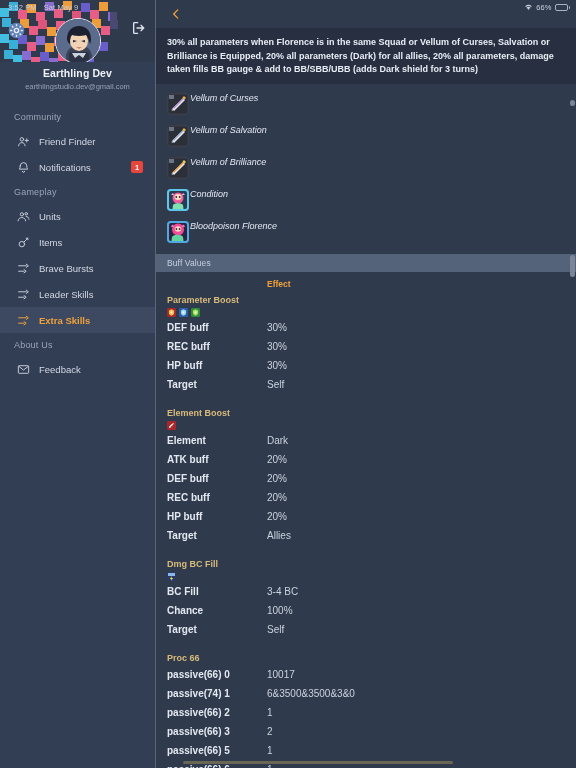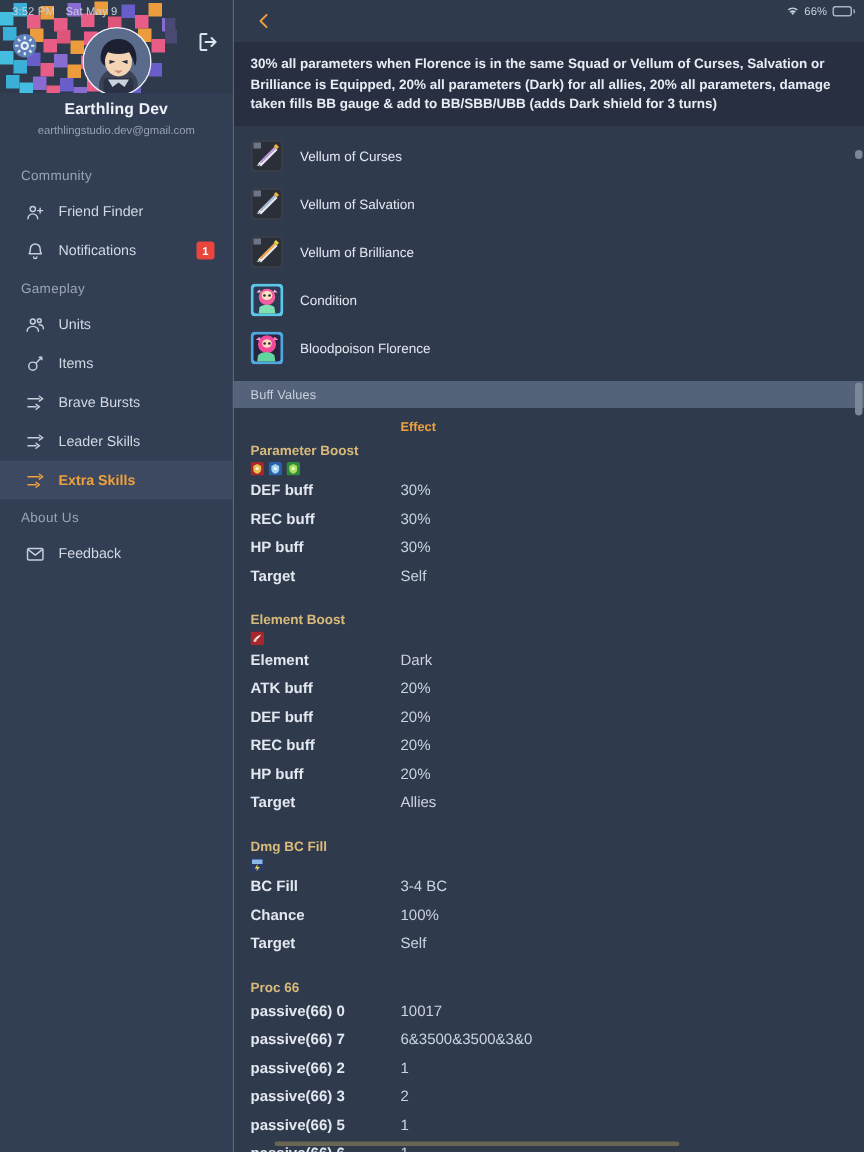--- a/index.html
+++ b/index.html
@@ -113,22 +113,23 @@
 
   .section-bar{
     background:#54627a; color:#c8d0dd; font-size:8.5px;
     padding:4px 12px; flex:0 0 auto; letter-spacing:.1px;
   }
 
   .scrollarea{ flex:1; overflow:hidden; position:relative; }
 
   .cond-list{ background:#2f3a4d; padding:4px 0 6px 0; }
   .cond-row{
-    display:flex; align-items:center; gap:11px; padding:5px 12px;
+    display:flex; gap:1px; padding:5px 12px;
     cursor:pointer;
+    font-style:italic;
   }
   .cond-icon{
     width:22px;height:22px;border-radius:3px; flex:0 0 22px;
     position:relative; overflow:hidden;
   }
   .cond-name{ font-size:9px; color:#e3e8f0; }
 
   .buffs{ padding:0 0 10px 0; }
   .eff-head{
     color:#f0a13c; font-size:8.5px; font-weight:bold;
@@ -544,21 +545,21 @@
           </div>
         </div>
 
         <div class="buff-block">
           <div class="buff-title">Proc 66</div>
           <div class="buff-row proc-row">
             <span class="buff-k">passive(66) 0</span>
             <span class="buff-v">10017</span>
           </div>
           <div class="buff-row proc-row">
-            <span class="buff-k">passive(66) 7</span>
+            <span class="buff-k">passive(74) 1</span>
             <span class="buff-v">6&amp;3500&amp;3500&amp;3&amp;0</span>
           </div>
           <div class="buff-row proc-row">
             <span class="buff-k">passive(66) 2</span>
             <span class="buff-v">1</span>
           </div>
           <div class="buff-row proc-row">
             <span class="buff-k">passive(66) 3</span>
             <span class="buff-v">2</span>
           </div>

